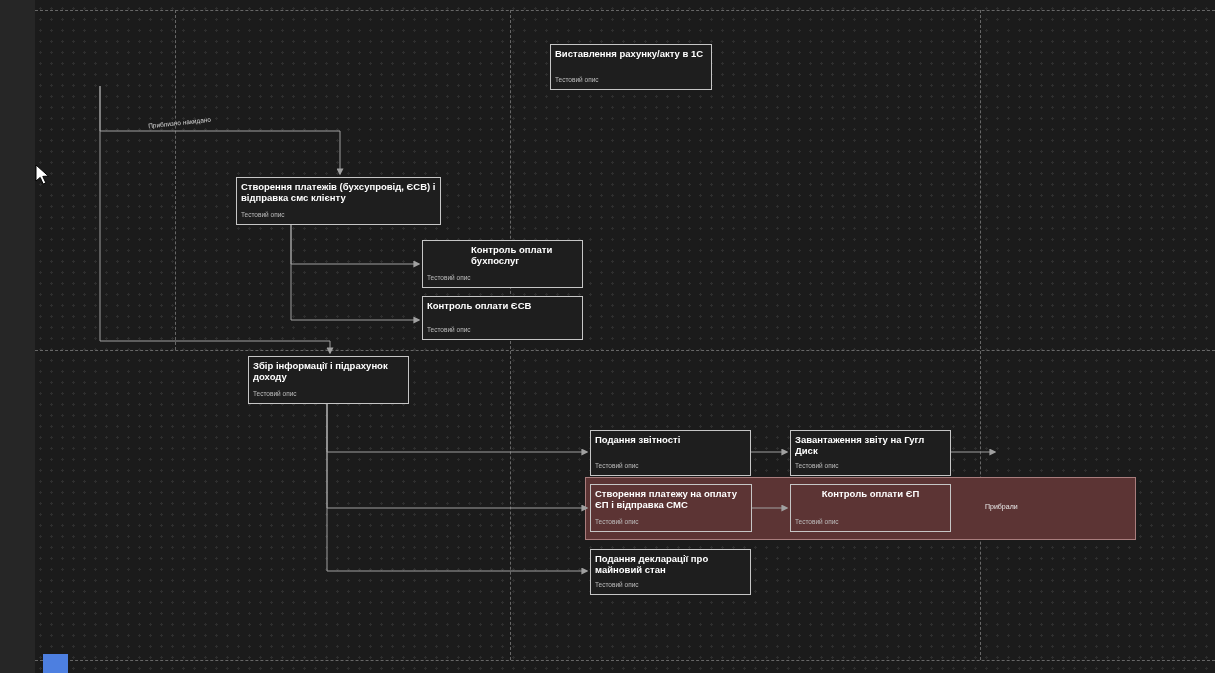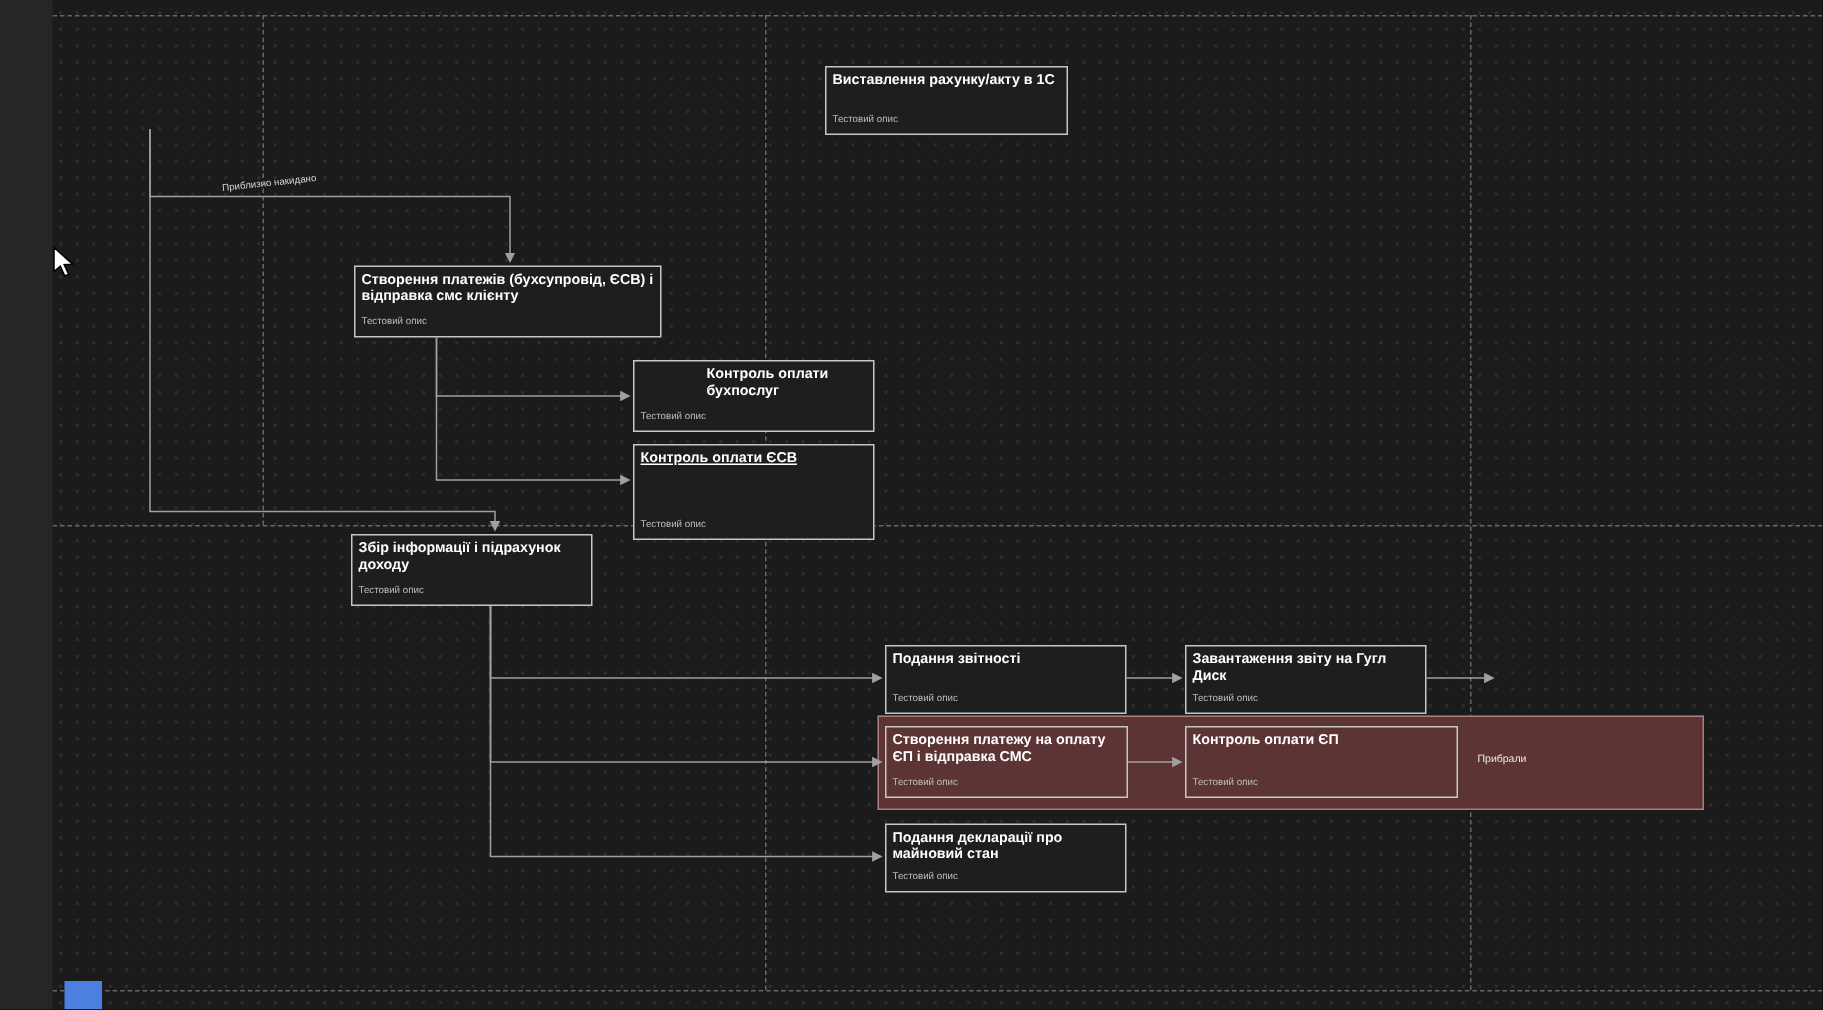--- a/index.html
+++ b/index.html
@@ -109,47 +109,47 @@
   <div class="node" style="left:236px; top:177px; width:205px; height:48px;">
     <div class="node-title">Створення платежів (бухсупровід, ЄСВ) і відправка смс клієнту</div>
     <div class="node-desc">Тестовий опис</div>
   </div>
 
   <div class="node" style="left:422px; top:240px; width:161px; height:48px;padding-left:48px;">
     <div class="node-title">Контроль оплати бухпослуг</div>
     <div class="node-desc">Тестовий опис</div>
   </div>
 
-  <div class="node" style="left:422px; top:296px; width:161px; height:64px;text-decoration:underline;">
+  <div class="node" style="left:422px; top:296px; width:161px; height:44px;">
     <div class="node-title">Контроль оплати ЄСВ</div>
     <div class="node-desc">Тестовий опис</div>
   </div>
 
-  <div class="node" style="left:234px; top:356px; width:161px; height:48px;">
+  <div class="node" style="left:248px; top:356px; width:161px; height:48px;">
     <div class="node-title">Збір інформації і підрахунок доходу</div>
     <div class="node-desc">Тестовий опис</div>
   </div>
 
   <div class="node" style="left:590px; top:430px; width:161px; height:46px;">
     <div class="node-title">Подання звітності</div>
     <div class="node-desc">Тестовий опис</div>
   </div>
 
   <div class="node" style="left:790px; top:430px; width:161px; height:46px;">
     <div class="node-title">Завантаження звіту на Гугл Диск</div>
     <div class="node-desc">Тестовий опис</div>
   </div>
 
 
   <div class="node hl" style="left:590px; top:484px; width:162px; height:48px;">
     <div class="node-title">Створення платежу на оплату ЄП і відправка СМС</div>
     <div class="node-desc">Тестовий опис</div>
   </div>
 
-  <div class="node hl" style="left:790px; top:484px; width:182px; height:48px;">
+  <div class="node hl" style="left:790px; top:484px; width:161px; height:48px;text-align:center;">
     <div class="node-title">Контроль оплати ЄП</div>
     <div class="node-desc">Тестовий опис</div>
   </div>
 
   <div class="node" style="left:590px; top:549px; width:161px; height:46px;">
     <div class="node-title">Подання декларації про майновий стан</div>
     <div class="node-desc">Тестовий опис</div>
   </div>
 
   <div class="left-panel"></div>

